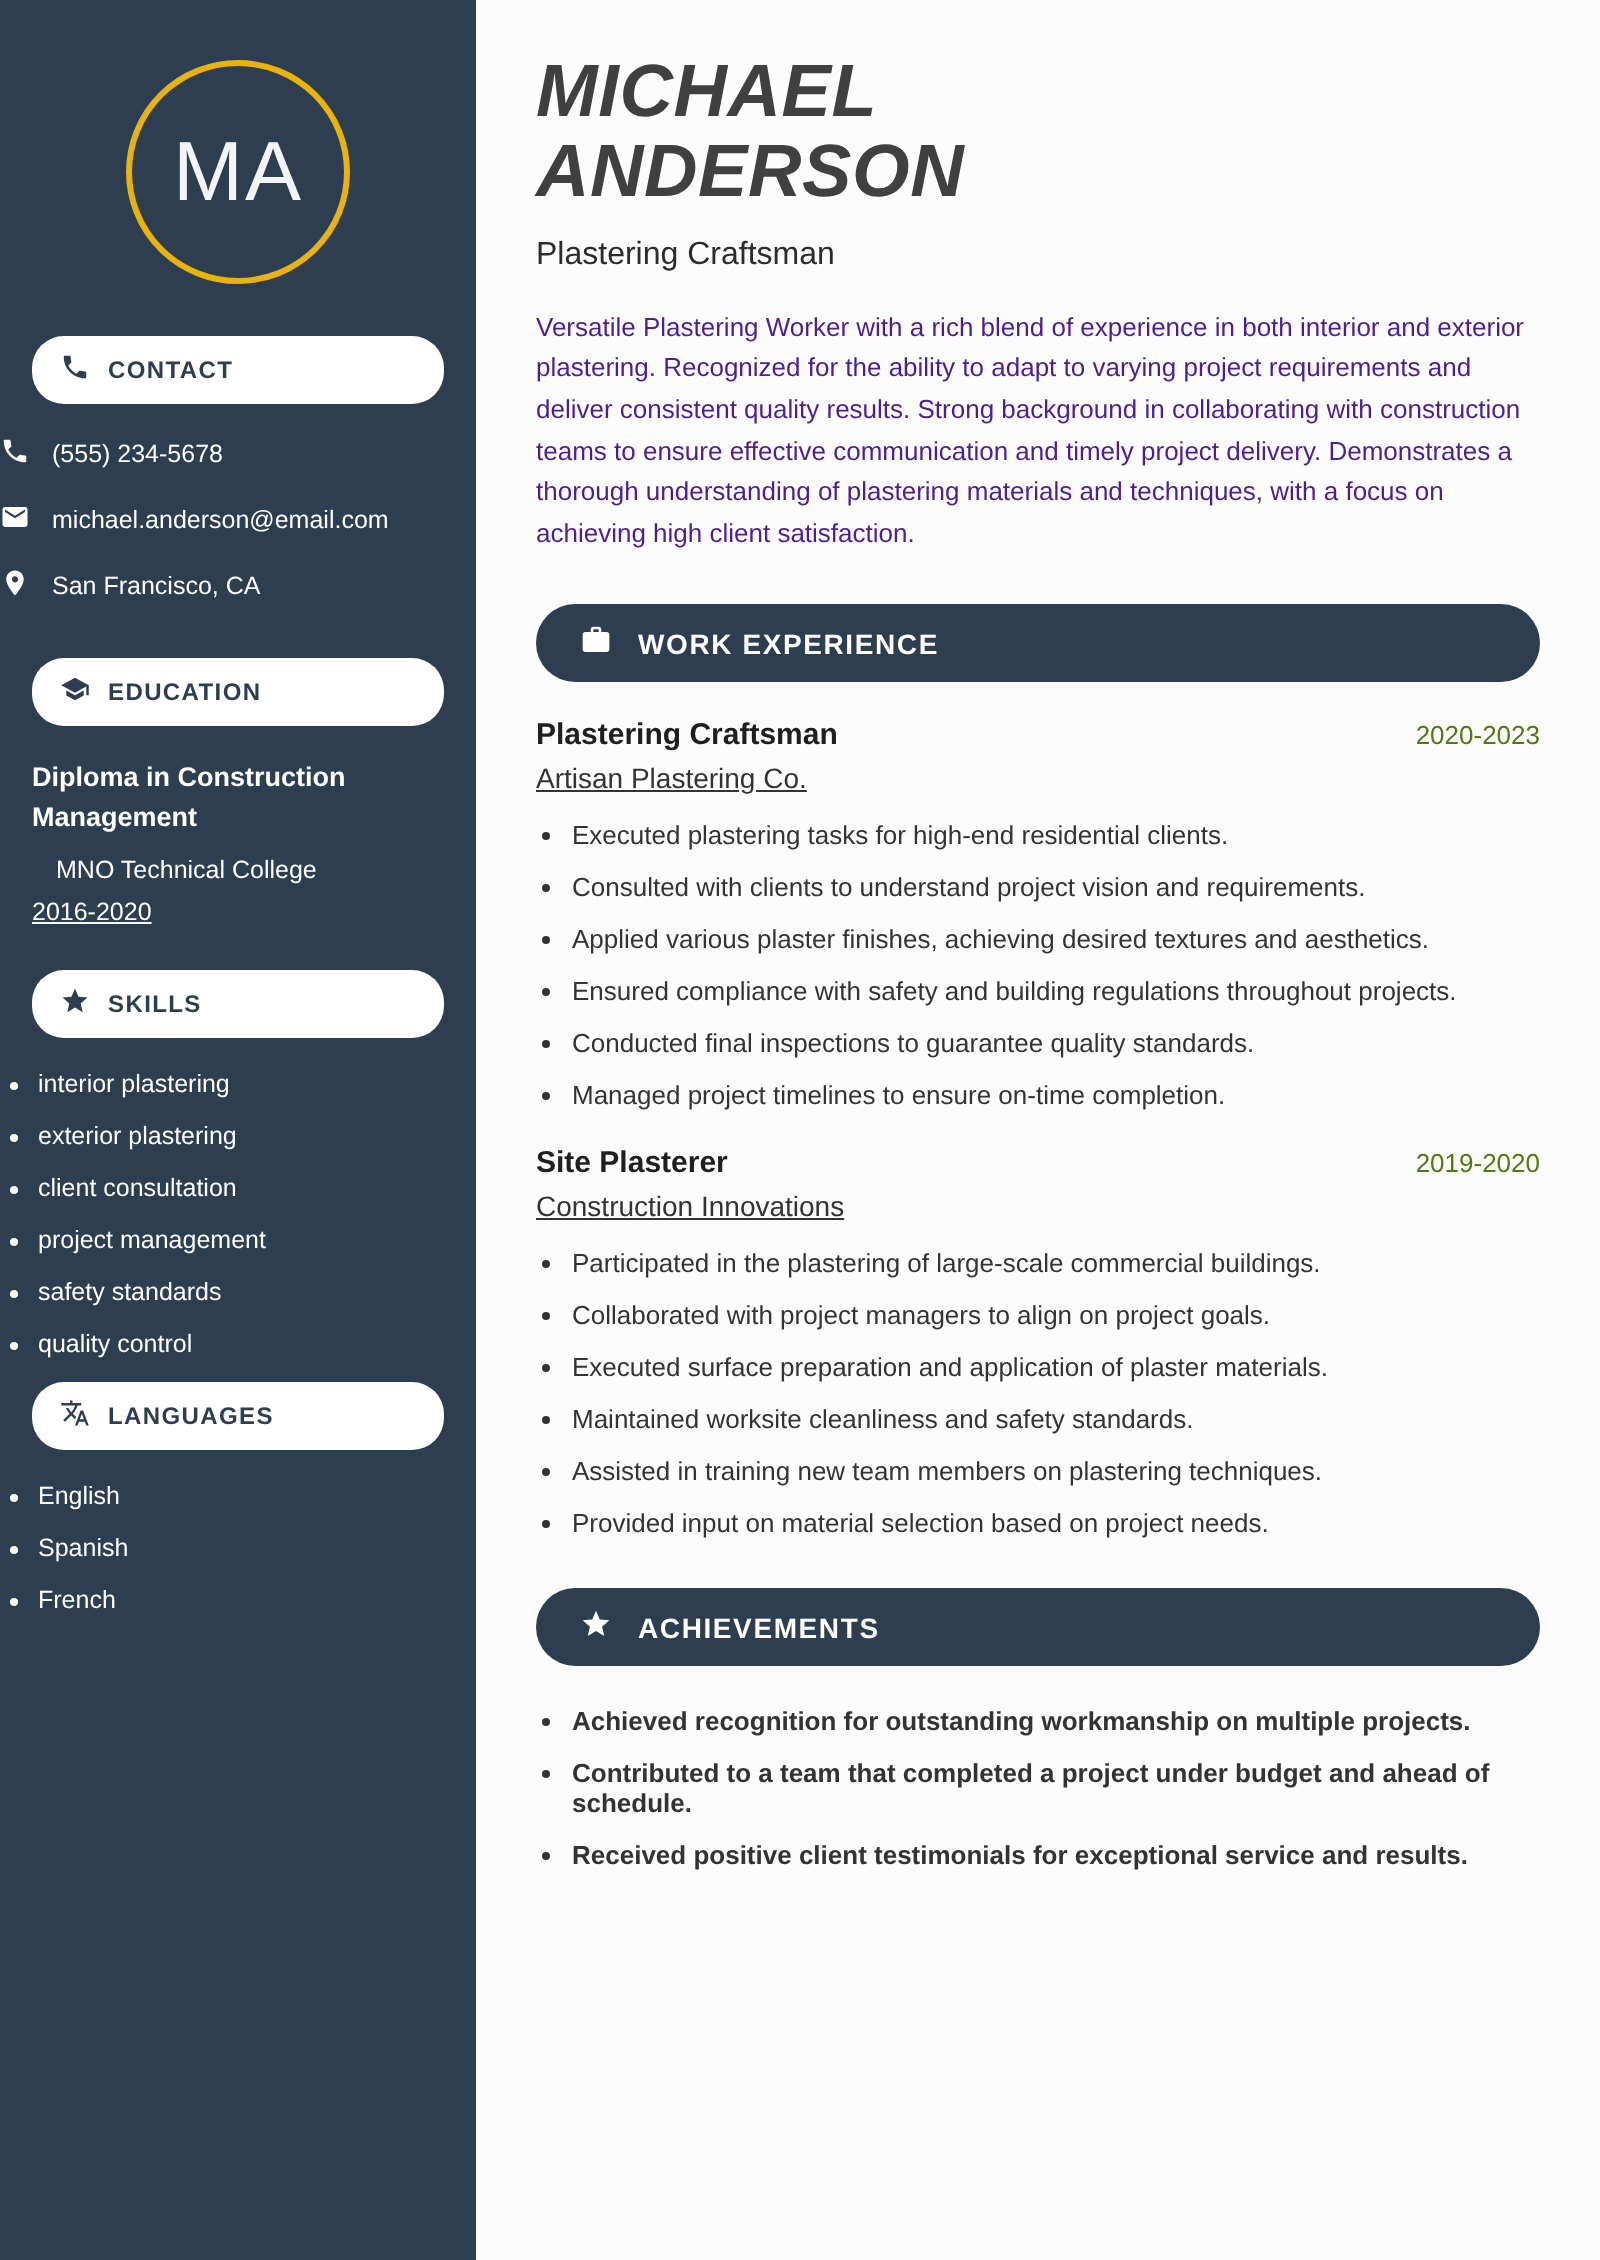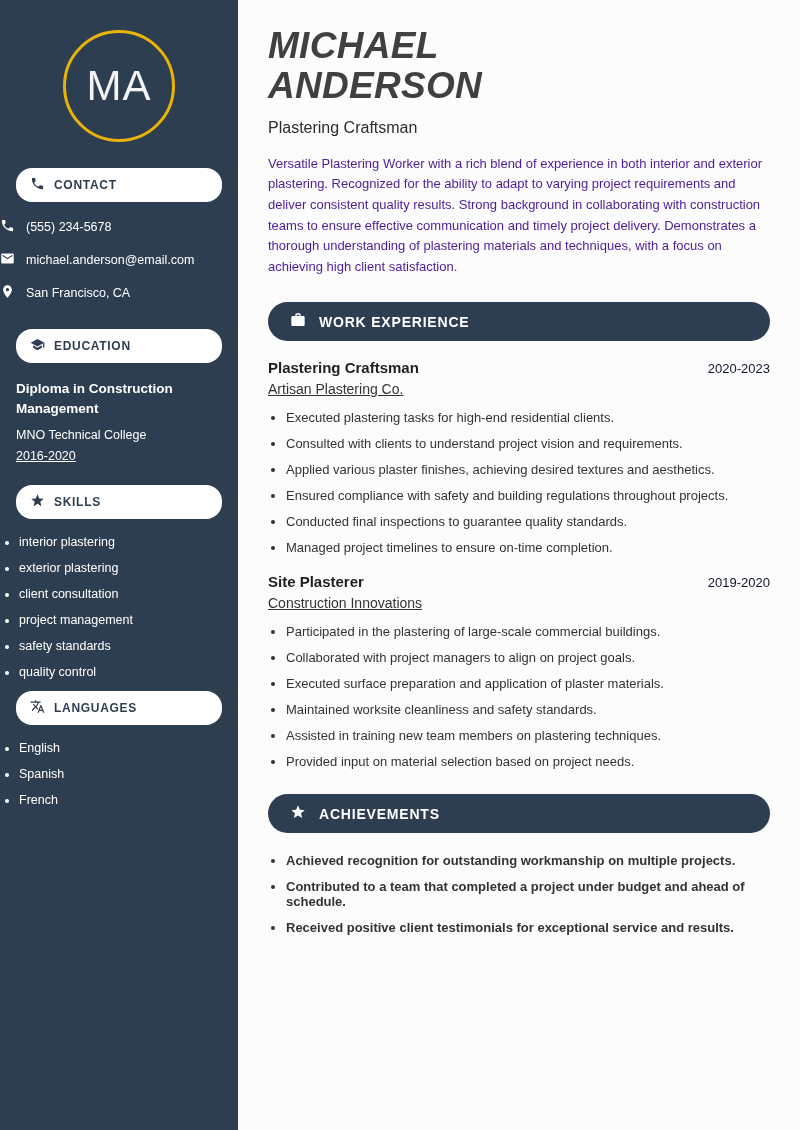--- a/index.html
+++ b/index.html
@@ -48,21 +48,21 @@
     display: flex; align-items: center; gap: 11px;
     padding: 0 0;
     margin-bottom: 15px;
     font-size: 12.5px;
     color: #fff;
     word-break: break-all;
   }
   .contact-row svg { width: 15px; height: 15px; flex-shrink: 0; }
   .edu-block { padding: 0 16px; margin-bottom: 10px; }
   .edu-degree { font-weight: bold; font-size: 13.5px; line-height: 1.5; margin-bottom: 8px; }
-  .edu-school { font-size: 12.5px; margin-bottom: 7px; }
+  .edu-school { font-size: 12.5px; margin-bottom: 7px; margin-left: 12px; }
   .edu-years  { font-size: 12.5px; text-decoration: underline; }
   .side-gap { height: 12px; }
   .side-list {
     list-style: disc;
     padding-left: 19px;
     margin: 0 16px 6px 0;
   }
   .side-list li {
     font-size: 12.5px;
     margin-bottom: 12px;
@@ -101,21 +101,21 @@
     display: flex; align-items: center; gap: 13px;
     font-weight: bold;
     font-size: 14px;
     letter-spacing: 0.8px;
     margin-top: 25px;
   }
   .section-pill svg { width: 16px; height: 16px; flex-shrink: 0; }
   .job { margin-top: 18px; }
   .job-head { display: flex; justify-content: space-between; align-items: baseline; }
   .job-title { font-size: 15px; font-weight: bold; color: #1f1f1f; }
-  .job-dates { font-size: 13px; color: #0f172a; }
+  .job-dates { font-size: 13px; color: #4d7c0f; }
   .company { font-size: 14px; color: #333; margin-top: 5px; text-decoration: underline; }
   .bullets {
     list-style: disc;
     margin-top: 13px;
     padding-left: 18px;
   }
   .bullets li {
     font-size: 13px;
     color: #333;
     margin-bottom: 11px;

